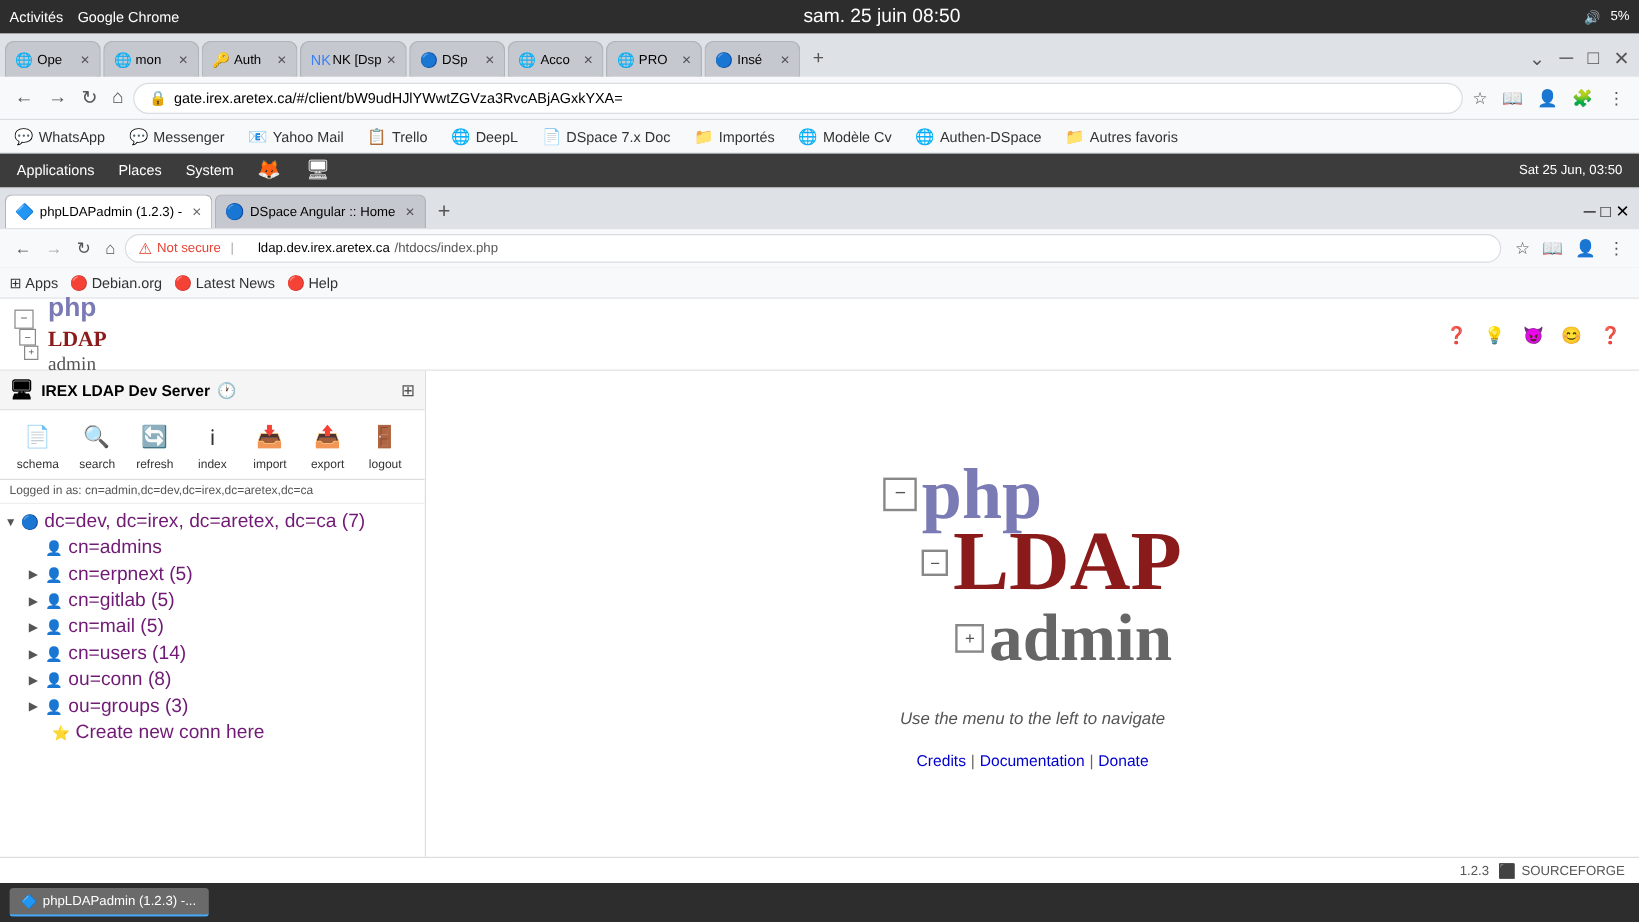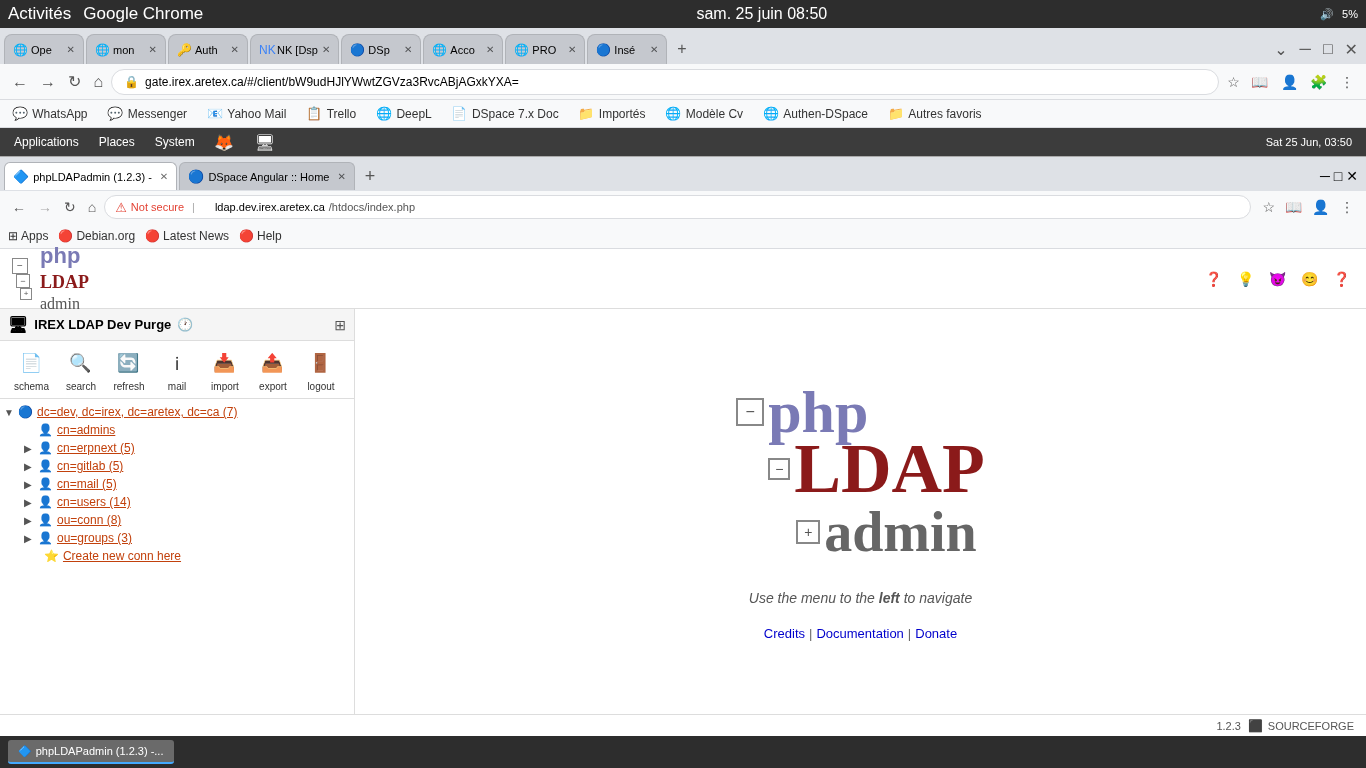--- a/index.html
+++ b/index.html
@@ -10,21 +10,21 @@
       height: 28px;
       background: #2d2d2d;
       display: flex;
       align-items: center;
       justify-content: space-between;
       padding: 0 8px;
       color: #fff;
       font-size: 12px;
     }
     .os-bar-left { display: flex; align-items: center; gap: 12px; }
-    .os-bar-left span { font-size: 17px; cursor: pointer; }
+    .os-bar-left span { font-size: 12px; cursor: pointer; }
     .os-bar-center { font-size: 16px; }
     .os-bar-right { display: flex; align-items: center; gap: 8px; font-size: 11px; }
 
     
     .tab-bar {
       display: flex;
       align-items: center;
       height: 36px;
       background: #dee1e6;
       padding: 6px 4px 0;
@@ -290,21 +290,21 @@
       font-size: 12px;
     }
     .tree-item {
       display: flex;
       align-items: center;
       gap: 4px;
       padding: 2px 0;
       cursor: pointer;
     }
     .tree-toggle { font-size: 10px; color: #555; width: 10px; }
-    .tree-label { color: #c2410c; text-decoration: underline; font-size: 12px; }
+    .tree-label { color: #701a75; font-size: 16px; }
     .tree-children { padding-left: 20px; }
     .create-entry {
       display: flex;
       align-items: center;
       gap: 4px;
       padding: 2px 0 2px 20px;
       cursor: pointer;
       color: #00c;
       font-size: 12px;
     }
@@ -386,21 +386,21 @@
       color: #666;
       font-family: Georgia, serif;
       line-height: 1;
     }
     .nav-instruction {
       color: #555;
       font-size: 14px;
       margin-bottom: 20px;
       font-style: italic;
     }
-    .nav-instruction span.bold { font-weight: bold; }
+    .nav-instruction span.bold { font-weight: normal; }
     .links-row {
       display: flex;
       gap: 4px;
       font-size: 13px;
     }
     .links-row a { color: #00c; text-decoration: none; }
     .links-sep { color: #666; }
 
     
     .page-footer {
@@ -702,57 +702,58 @@
   </div>
 
 
   <div class="main-layout">
 
     <div class="left-panel">
 
       <div class="left-panel-header">
         <div class="server-title">
           <span class="server-icon">🖥</span>
-          <span>IREX LDAP Dev Purge</span>
+          <span>IREX LDAP Dev Server</span>
           <span>🕐</span>
         </div>
         <span class="expand-btn">⊞</span>
       </div>
 
       <div class="toolbar">
         <div class="tool-item">
           <div class="tool-icon">📄</div>
           <span>schema</span>
         </div>
         <div class="tool-item">
           <div class="tool-icon">🔍</div>
           <span>search</span>
         </div>
         <div class="tool-item">
           <div class="tool-icon">🔄</div>
           <span>refresh</span>
         </div>
         <div class="tool-item">
           <div class="tool-icon">ℹ</div>
-          <span>mail</span>
+          <span>index</span>
         </div>
         <div class="tool-item">
           <div class="tool-icon">📥</div>
           <span>import</span>
         </div>
         <div class="tool-item">
           <div class="tool-icon">📤</div>
           <span>export</span>
         </div>
         <div class="tool-item">
           <div class="tool-icon">🚪</div>
           <span>logout</span>
         </div>
       </div>
 
+      <div class="logged-in">Logged in as: cn=admin,dc=dev,dc=irex,dc=aretex,dc=ca</div>
 
       <div class="tree">
         <div class="tree-item">
           <span class="tree-toggle">▼</span>
           <span style="color:#555;">🔵</span>
           <span class="tree-label">dc=dev, dc=irex, dc=aretex, dc=ca (7)</span>
         </div>
         <div class="tree-children">
 
           <div class="tree-item">

